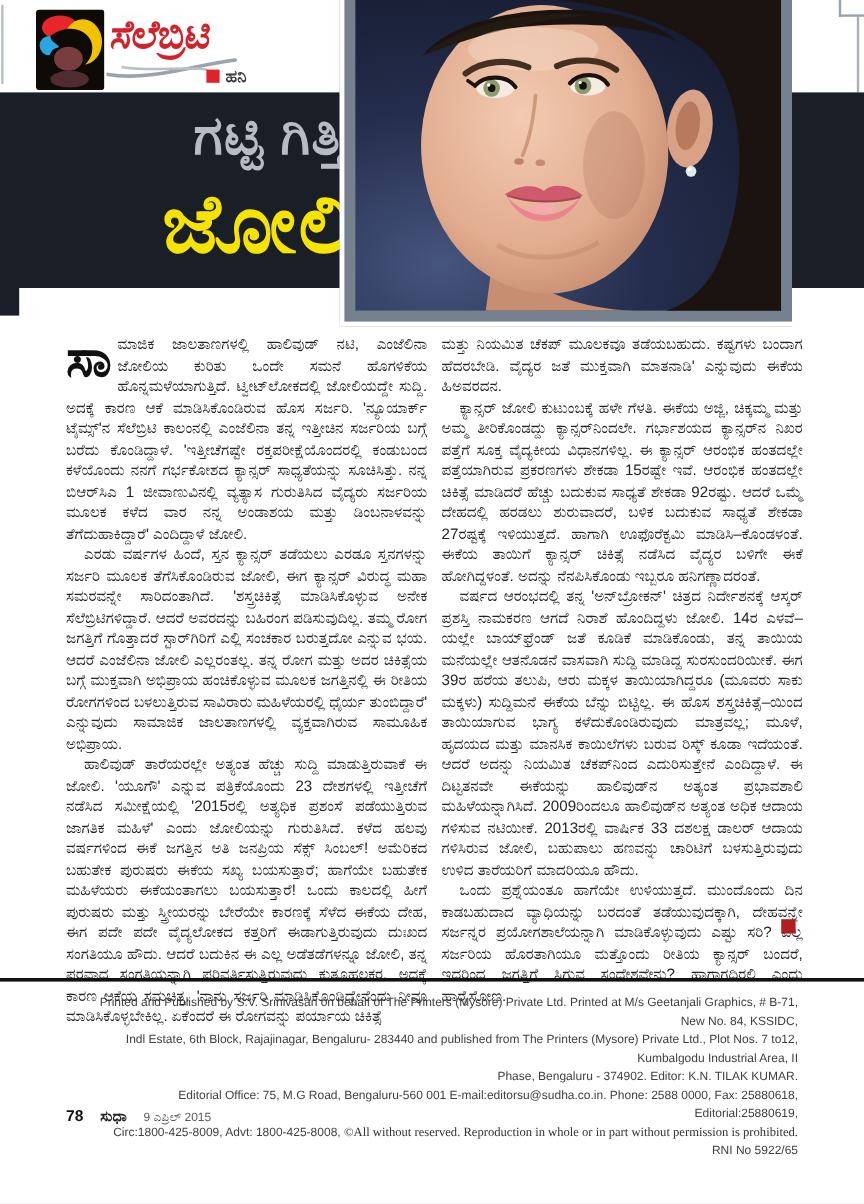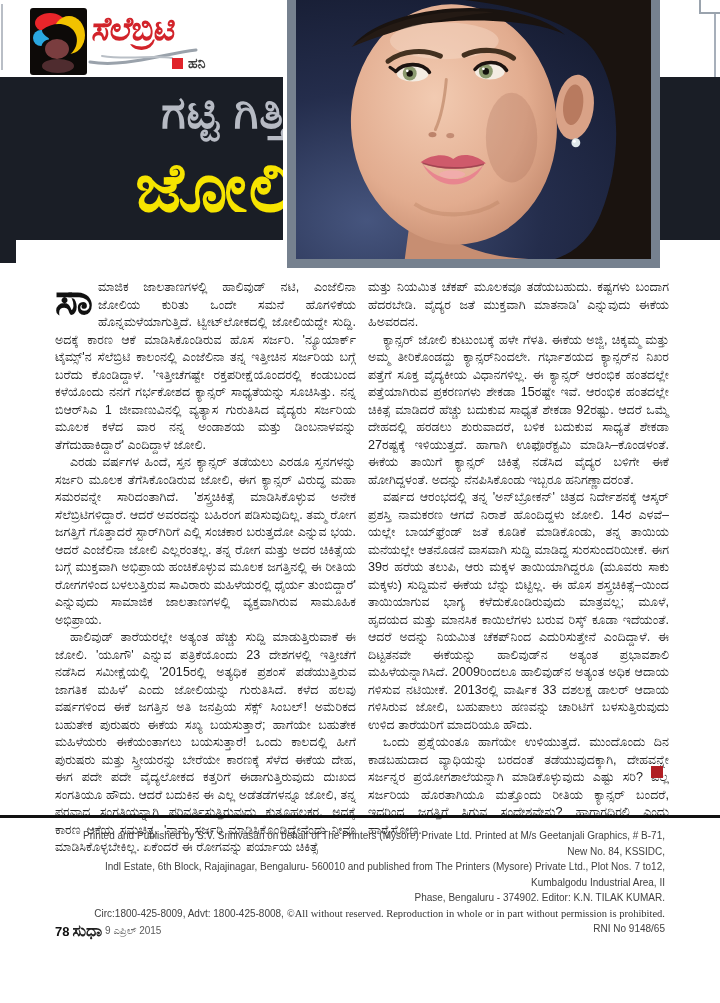--- a/index.html
+++ b/index.html
@@ -54,23 +54,23 @@
     padding-right:5px;padding-top:2px;
   }
   .end-marker{position:absolute;left:651px;top:766px;width:12px;height:12px;background:#b01e23;}
   
   .imprint-divider{position:absolute;left:0;top:815px;width:720px;height:3px;background:#111;}
   .imprint{
     position:absolute;left:75px;top:828px;width:590px;
     font-size:10px;line-height:15.5px;color:#3f3f3f;text-align:right;
   }
   .imprint .serif{font-family:"Liberation Serif", serif;font-size:10.5px;color:#333;}
-  .page-footer{position:absolute;left:55px;top:922px;display:flex;align-items:center;gap:3px;}
+  .page-footer{position:absolute;left:55px;top:922px;display:flex;align-items:flex-end;gap:14px;}
   .page-number{font-size:13px;font-weight:700;color:#111;}
-  .magazine-name{font-size:16px;font-weight:700;color:#222;}
+  .magazine-name{font-size:12px;font-weight:700;color:#222;}
   .issue-date{font-size:10px;color:#5a5a5a;}
 </style>
 </head>
 <body>
 
 <div class="page">
 
   <div class="edge-line-left"></div>
   <div class="edge-line-right"></div>
   <div class="corner-mark"></div>
@@ -182,24 +182,25 @@
     <p class="indent">ಕ್ಯಾನ್ಸರ್ ಜೋಲಿ ಕುಟುಂಬಕ್ಕೆ ಹಳೇ ಗೆಳತಿ. ಈಕೆಯ ಅಜ್ಜಿ, ಚಿಕ್ಕಮ್ಮ ಮತ್ತು ಅಮ್ಮ ತೀರಿಕೊಂಡದ್ದು ಕ್ಯಾನ್ಸರ್‌ನಿಂದಲೇ. ಗರ್ಭಾಶಯದ ಕ್ಯಾನ್ಸರ್‌ನ ನಿಖರ ಪತ್ತೆಗೆ ಸೂಕ್ತ ವೈದ್ಯಕೀಯ ವಿಧಾನಗಳಿಲ್ಲ. ಈ ಕ್ಯಾನ್ಸರ್ ಆರಂಭಿಕ ಹಂತದಲ್ಲೇ ಪತ್ತೆಯಾಗಿರುವ ಪ್ರಕರಣಗಳು ಶೇಕಡಾ 15ರಷ್ಟೇ ಇವೆ. ಆರಂಭಿಕ ಹಂತದಲ್ಲೇ ಚಿಕಿತ್ಸೆ ಮಾಡಿದರೆ ಹೆಚ್ಚು ಬದುಕುವ ಸಾಧ್ಯತೆ ಶೇಕಡಾ 92ರಷ್ಟು. ಆದರೆ ಒಮ್ಮೆ ದೇಹದಲ್ಲಿ ಹರಡಲು ಶುರುವಾದರೆ, ಬಳಿಕ ಬದುಕುವ ಸಾಧ್ಯತೆ ಶೇಕಡಾ 27ರಷ್ಟಕ್ಕೆ ಇಳಿಯುತ್ತದೆ. ಹಾಗಾಗಿ ಊಫೊರೆಕ್ಟಮಿ ಮಾಡಿಸಿ–ಕೊಂಡಳಂತೆ. ಈಕೆಯ ತಾಯಿಗೆ ಕ್ಯಾನ್ಸರ್ ಚಿಕಿತ್ಸೆ ನಡೆಸಿದ ವೈದ್ಯರ ಬಳಿಗೇ ಈಕೆ ಹೋಗಿದ್ದಳಂತೆ. ಅದನ್ನು ನೆನಪಿಸಿಕೊಂಡು ಇಬ್ಬರೂ ಹನಿಗಣ್ಣಾದರಂತೆ.</p>
     <p class="indent">ವರ್ಷದ ಆರಂಭದಲ್ಲಿ ತನ್ನ 'ಅನ್‌ಬ್ರೋಕನ್' ಚಿತ್ರದ ನಿರ್ದೇಶನಕ್ಕೆ ಆಸ್ಕರ್ ಪ್ರಶಸ್ತಿ ನಾಮಕರಣ ಆಗದೆ ನಿರಾಶೆ ಹೊಂದಿದ್ದಳು ಜೋಲಿ. 14ರ ಎಳವೆ–ಯಲ್ಲೇ ಬಾಯ್‌ಫ್ರೆಂಡ್ ಜತೆ ಕೂಡಿಕೆ ಮಾಡಿಕೊಂಡು, ತನ್ನ ತಾಯಿಯ ಮನೆಯಲ್ಲೇ ಆತನೊಡನೆ ವಾಸವಾಗಿ ಸುದ್ದಿ ಮಾಡಿದ್ದ ಸುರಸುಂದರಿಯೀಕೆ. ಈಗ 39ರ ಹರೆಯ ತಲುಪಿ, ಆರು ಮಕ್ಕಳ ತಾಯಿಯಾಗಿದ್ದರೂ (ಮೂವರು ಸಾಕು ಮಕ್ಕಳು) ಸುದ್ದಿಮನೆ ಈಕೆಯ ಬೆನ್ನು ಬಿಟ್ಟಿಲ್ಲ. ಈ ಹೊಸ ಶಸ್ತ್ರಚಿಕಿತ್ಸೆ–ಯಿಂದ ತಾಯಿಯಾಗುವ ಭಾಗ್ಯ ಕಳೆದುಕೊಂಡಿರುವುದು ಮಾತ್ರವಲ್ಲ; ಮೂಳೆ, ಹೃದಯದ ಮತ್ತು ಮಾನಸಿಕ ಕಾಯಿಲೆಗಳು ಬರುವ ರಿಸ್ಕ್ ಕೂಡಾ ಇದೆಯಂತೆ. ಆದರೆ ಅದನ್ನು ನಿಯಮಿತ ಚೆಕಪ್‌ನಿಂದ ಎದುರಿಸುತ್ತೇನೆ ಎಂದಿದ್ದಾಳೆ. ಈ ದಿಟ್ಟತನವೇ ಈಕೆಯನ್ನು ಹಾಲಿವುಡ್‌ನ ಅತ್ಯಂತ ಪ್ರಭಾವಶಾಲಿ ಮಹಿಳೆಯನ್ನಾಗಿಸಿದೆ. 2009ರಿಂದಲೂ ಹಾಲಿವುಡ್‌ನ ಅತ್ಯಂತ ಅಧಿಕ ಆದಾಯ ಗಳಿಸುವ ನಟಿಯೀಕೆ. 2013ರಲ್ಲಿ ವಾರ್ಷಿಕ 33 ದಶಲಕ್ಷ ಡಾಲರ್ ಆದಾಯ ಗಳಿಸಿರುವ ಜೋಲಿ, ಬಹುಪಾಲು ಹಣವನ್ನು ಚಾರಿಟಿಗೆ ಬಳಸುತ್ತಿರುವುದು ಉಳಿದ ತಾರೆಯರಿಗೆ ಮಾದರಿಯೂ ಹೌದು.</p>
     <p class="indent">ಒಂದು ಪ್ರಶ್ನೆಯಂತೂ ಹಾಗೆಯೇ ಉಳಿಯುತ್ತದೆ. ಮುಂದೊಂದು ದಿನ ಕಾಡಬಹುದಾದ ವ್ಯಾಧಿಯನ್ನು ಬರದಂತೆ ತಡೆಯುವುದಕ್ಕಾಗಿ, ದೇಹವನ್ನೇ ಸರ್ಜನ್ನರ ಪ್ರಯೋಗಶಾಲೆಯನ್ನಾಗಿ ಮಾಡಿಕೊಳ್ಳುವುದು ಎಷ್ಟು ಸರಿ? ಎಲ್ಲ ಸರ್ಜರಿಯ ಹೊರತಾಗಿಯೂ ಮತ್ತೊಂದು ರೀತಿಯ ಕ್ಯಾನ್ಸರ್ ಬಂದರೆ, ಇದರಿಂದ ಜಗತ್ತಿಗೆ ಸಿಗುವ ಸಂದೇಶವೇನು? ಹಾಗಾಗದಿರಲಿ ಎಂದು ಹಾರೈಸೋಣ.</p>
   </div>
 
   <div class="end-marker"></div>
 
   <div class="imprint-divider"></div>
   <div class="imprint">
     <div>Printed and Published by S.V. Srinivasan on behalf of The Printers (Mysore) Private Ltd. Printed at M/s Geetanjali Graphics,  # B-71, New No. 84, KSSIDC,</div>
-    <div>Indl Estate, 6th Block, Rajajinagar, Bengaluru- 560010 and published from The Printers (Mysore) Private Ltd., Plot Nos. 7 to12, Kumbalgodu Industrial Area, II</div>
+    <div>Indl Estate, 6th Block, Rajajinagar, Bengaluru- 283440 and published from The Printers (Mysore) Private Ltd., Plot Nos. 7 to12, Kumbalgodu Industrial Area, II</div>
     <div>Phase, Bengaluru - 374902. Editor: K.N. TILAK KUMAR.</div>
+    <div>Editorial Office: 75, M.G Road, Bengaluru-560 001 E-mail:editorsu@sudha.co.in. Phone: 2588 0000, Fax: 25880618, Editorial:25880619,</div>
     <div><span>Circ:1800-425-8009, Advt: 1800-425-8008, </span><span class="serif">©All without reserved. Reproduction in whole or in part without permission is prohibited.</span></div>
-    <div>RNI No 9148/65</div>
+    <div>RNI No 5922/65</div>
   </div>
 
   <div class="page-footer">
     <span class="page-number">78</span>
     <span class="magazine-name">ಸುಧಾ</span>
     <span class="issue-date">9 ಎಪ್ರಿಲ್ 2015</span>
   </div>
 
 </div>
 

